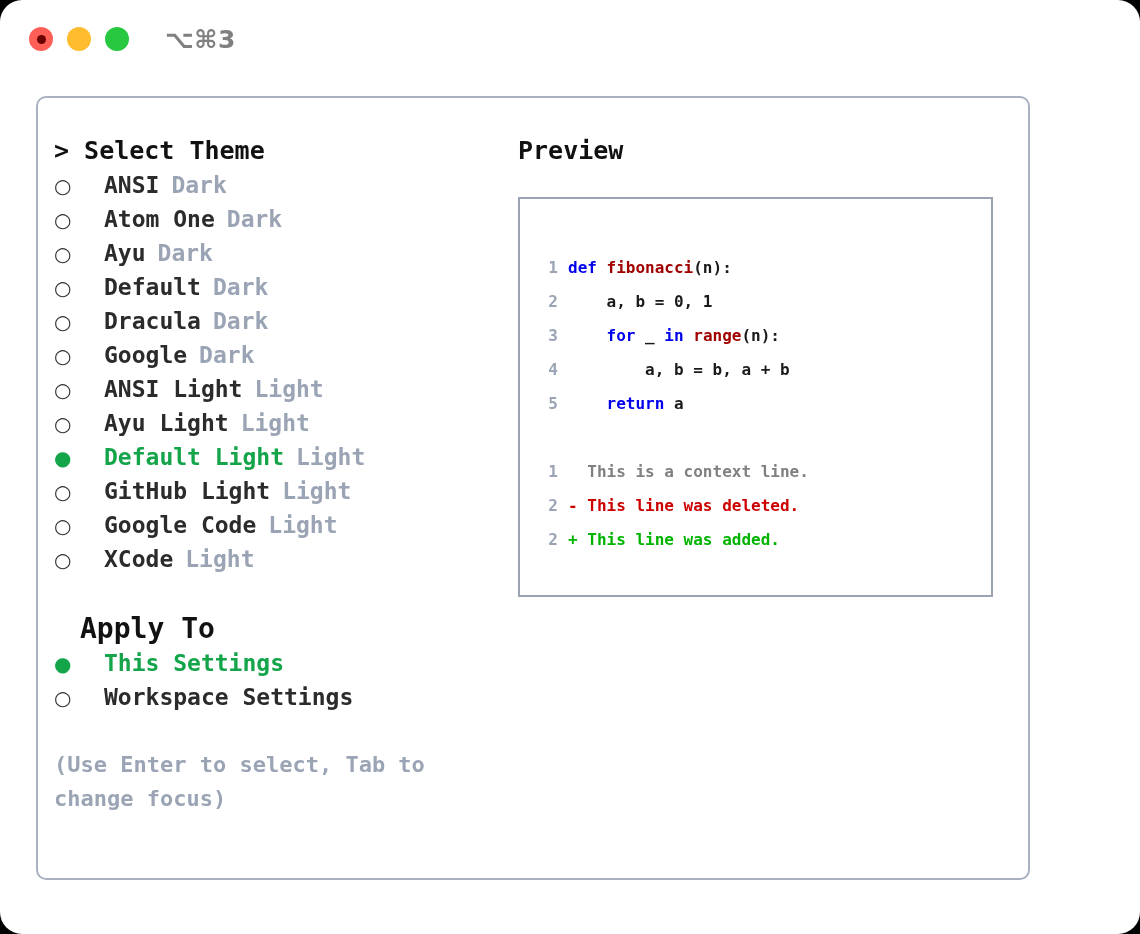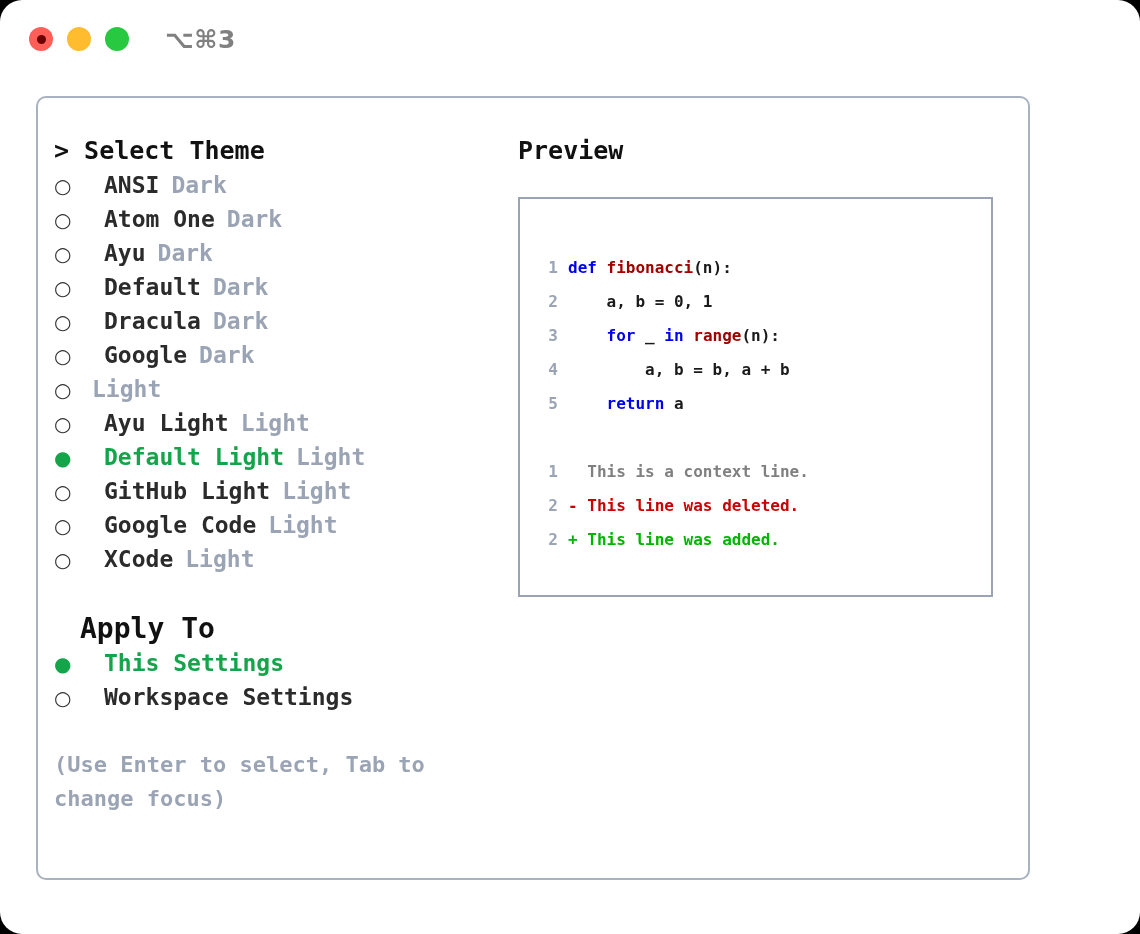--- a/index.html
+++ b/index.html
@@ -207,21 +207,21 @@
 
       <div class="header-row">&gt; Select Theme</div>
 
       <div class="theme-list" id="theme-list">
           <div class="row"><span class="bullet">○</span><span class="name">ANSI</span><span class="tag">Dark</span></div>
           <div class="row"><span class="bullet">○</span><span class="name">Atom One</span><span class="tag">Dark</span></div>
           <div class="row"><span class="bullet">○</span><span class="name">Ayu</span><span class="tag">Dark</span></div>
           <div class="row"><span class="bullet">○</span><span class="name">Default</span><span class="tag">Dark</span></div>
           <div class="row"><span class="bullet">○</span><span class="name">Dracula</span><span class="tag">Dark</span></div>
           <div class="row"><span class="bullet">○</span><span class="name">Google</span><span class="tag">Dark</span></div>
-          <div class="row"><span class="bullet">○</span><span class="tag">Light</span></div>
+          <div class="row"><span class="bullet">○</span><span class="name">ANSI Light</span><span class="tag">Light</span></div>
           <div class="row"><span class="bullet">○</span><span class="name">Ayu Light</span><span class="tag">Light</span></div>
           <div class="row selected"><span class="bullet sel">●</span><span class="name">Default Light</span><span class="tag">Light</span></div>
           <div class="row"><span class="bullet">○</span><span class="name">GitHub Light</span><span class="tag">Light</span></div>
           <div class="row"><span class="bullet">○</span><span class="name">Google Code</span><span class="tag">Light</span></div>
           <div class="row"><span class="bullet">○</span><span class="name">XCode</span><span class="tag">Light</span></div>
         </div>
 
       <div class="apply-title">Apply To</div>
       <div class="apply-list" id="apply-list">
           <div class="row selected"><span class="bullet sel">●</span><span class="name">This Settings</span></div>

